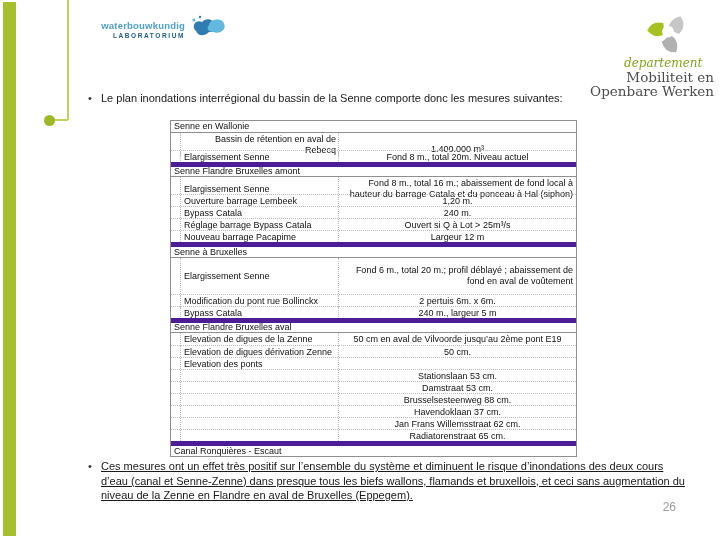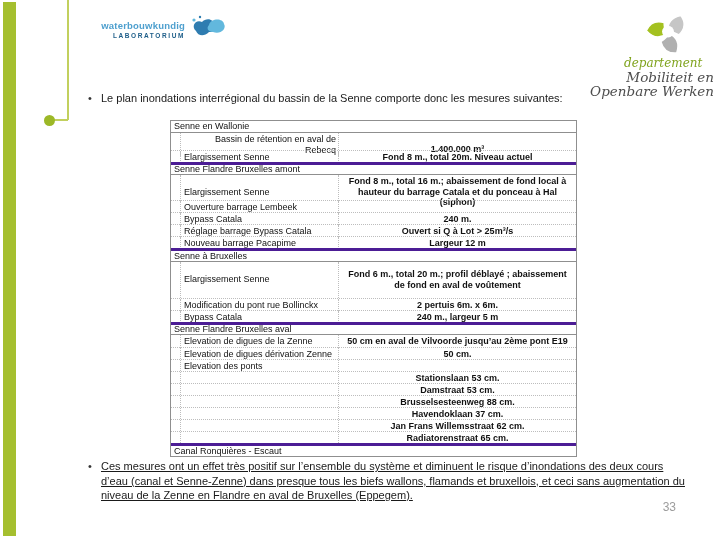--- a/index.html
+++ b/index.html
@@ -17,21 +17,21 @@
   
   .logo-left { position:absolute; left:75px; top:20px; width:110px;text-align:right; }
   .ll-line1 { color:#4d9fce; font-size:9.5px; font-weight:bold; letter-spacing:0.2px; }
   .ll-line2 { color:#1d5d88; font-size:6.5px; font-weight:bold; letter-spacing:1.6px; margin-left:28px; margin-top:1px; }
   .splash { position:absolute; left:113px; top:-6px; }
 
   
   .logo-right { position:absolute; right:6px; top:10px; width:130px; text-align:right; }
   .pinwheel { display:block; margin:0 22px 0 auto; }
   .lr-dep { color:#7fa31c; font-size:12px; font-style:italic; text-align:center; width:76px; margin:0 14px 0 auto; font-family:"DejaVu Serif", serif; }
-  .lr-line { color:#4d4d4d; font-size:13.5px; line-height:14px; font-style:italic; font-family:"DejaVu Serif", serif; }
+  .lr-line { color:#4d4d4d; font-size:13.5px; line-height:14px; font-family:"DejaVu Serif", serif; }
 
   
   .title { position:absolute; left:77px; top:57px; margin:0; font-size:24px; font-weight:900; letter-spacing:0.3px; color:#000; }
 
   
   .bullet { position:absolute; font-size:11px; line-height:14.5px; color:#1a1a1a; padding-left:13px; }
   .bullet::before { content:"•"; position:absolute; left:0; top:0; font-size:11px; color:#333; }
   .bullet1 { left:88px; top:91px; width:560px; }
   .bullet2 { left:88px; top:459px; width:585px;text-decoration:underline; }
 
@@ -39,27 +39,27 @@
   .table {
     position:absolute; left:170px; top:120px; width:407px; height:337px;
     border:1px solid #8f8f8f; box-sizing:border-box;
     display:flex; flex-direction:column;
     font-size:9px; line-height:10.5px; color:#111;
   }
   .trow { flex:1 1 auto; box-sizing:border-box; }
   .trow.data { display:grid; grid-template-columns:10px 158px 1fr; min-height:12px; }
   .trow.data.tall { flex:3.2 1 auto; min-height:36px; }
   .trow.section { flex:0.9 1 auto; display:flex; align-items:center; min-height:12px;
-                  border-top:3px solid #4c1d95; border-bottom:1px solid #8f8f8f; padding:1px 3px; }
+                  border-top:5px solid #4c1d95; border-bottom:1px solid #8f8f8f; padding:1px 3px; }
   .trow.section:first-child { border-top:none; }
   .trow.section:last-child { border-bottom:none; }
   .trow.data + .trow.data { border-top:1px dotted #bdbdbd; }
   .c-indent { border-right:1px dotted #bdbdbd; }
   .c-label  { display:flex; align-items:center; padding:1px 2px 1px 3px; border-right:1px dotted #bdbdbd;text-align:right; }
-  .c-value  { display:flex; align-items:center; justify-content:center; text-align:center; padding:1px 3px;font-weight:bold; }
+  .c-value  { display:flex; align-items:center; justify-content:center; text-align:right; padding:1px 3px; }
   .c-value.vbottom { align-items:flex-end; padding-bottom:2px; }
 
   .page-number { position:absolute; right:44px; top:500px; font-size:12px; color:#9c9c9c; }
 </style>
 </head>
 <body>
 
 <div class="slide">
 
   <div class="left-bar"></div>
@@ -115,20 +115,21 @@
         <div>Senne Flandre Bruxelles amont</div>
       </div>
       <div class="trow data">
         <div class="c-indent"></div>
         <div class="c-label">Elargissement Senne</div>
         <div class="c-value">Fond 8 m., total 16 m.; abaissement de fond local à hauteur du barrage Catala et du ponceau à Hal (siphon)</div>
       </div>
       <div class="trow data">
         <div class="c-indent"></div>
         <div class="c-label">Ouverture barrage Lembeek</div>
+        <div class="c-value">1,20 m.</div>
       </div>
       <div class="trow data">
         <div class="c-indent"></div>
         <div class="c-label">Bypass Catala</div>
         <div class="c-value">240 m.</div>
       </div>
       <div class="trow data">
         <div class="c-indent"></div>
         <div class="c-label">Réglage barrage Bypass Catala</div>
         <div class="c-value">Ouvert si Q à Lot &gt; 25m³/s</div>
@@ -206,15 +207,15 @@
       </div>
       <div class="trow section">
         <div>Canal Ronquières - Escaut</div>
       </div>
     </div>
 
   <div class="bullet bullet2">
     <span>Ces mesures ont un effet très positif sur l’ensemble du système et diminuent le risque d’inondations des deux cours d’eau (canal et Senne-Zenne) dans presque tous les biefs wallons, flamands et bruxellois, et ceci sans augmentation du niveau de la Zenne en Flandre en aval de Bruxelles (Eppegem).</span>
   </div>
 
-  <div class="page-number">33</div>
+  <div class="page-number">26</div>
 
 </div>
 
 </body></html>

